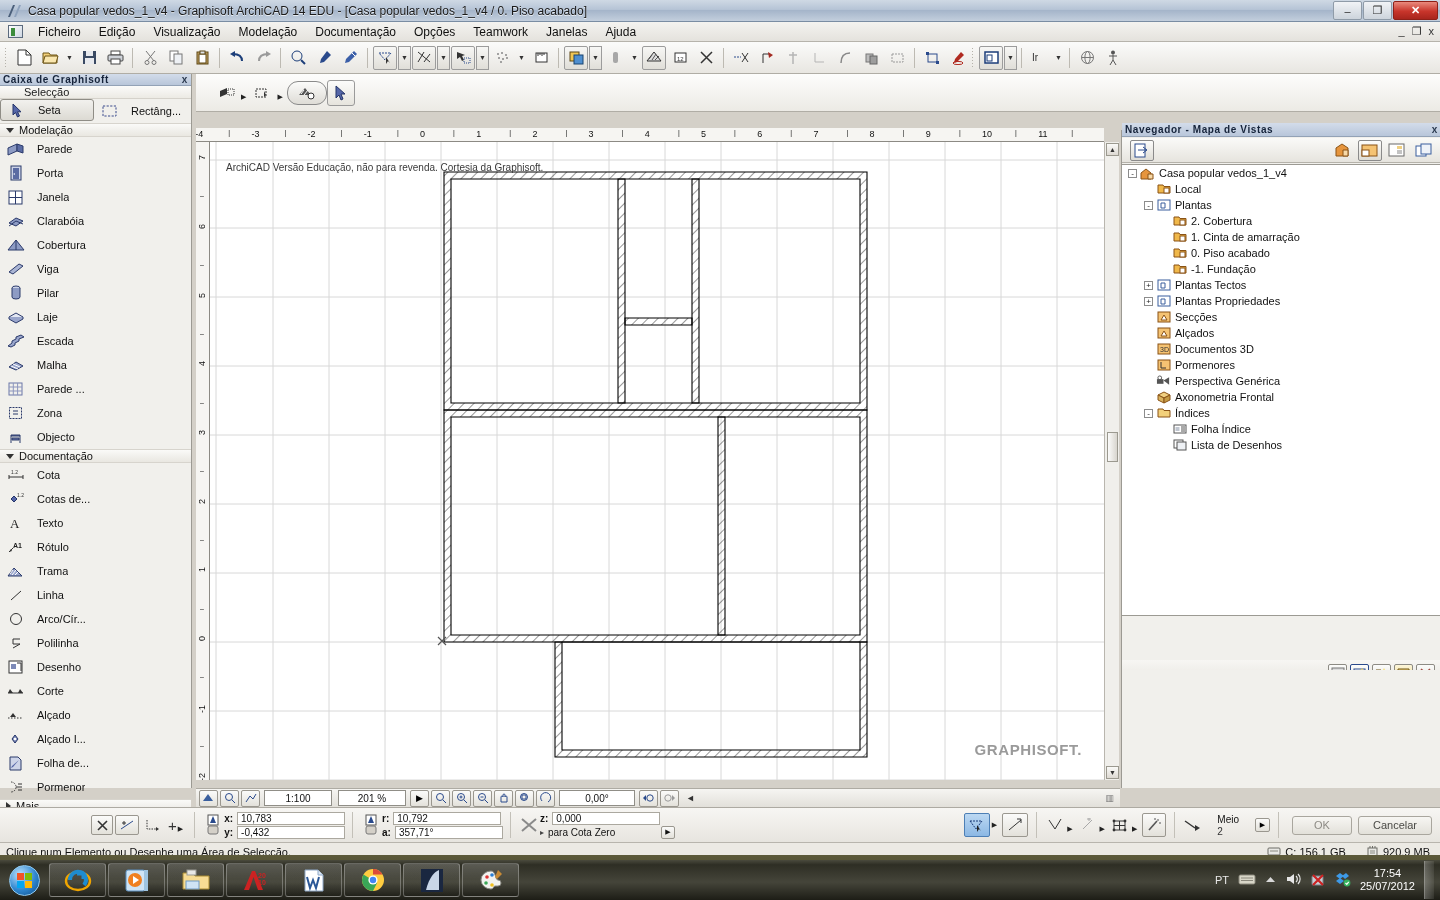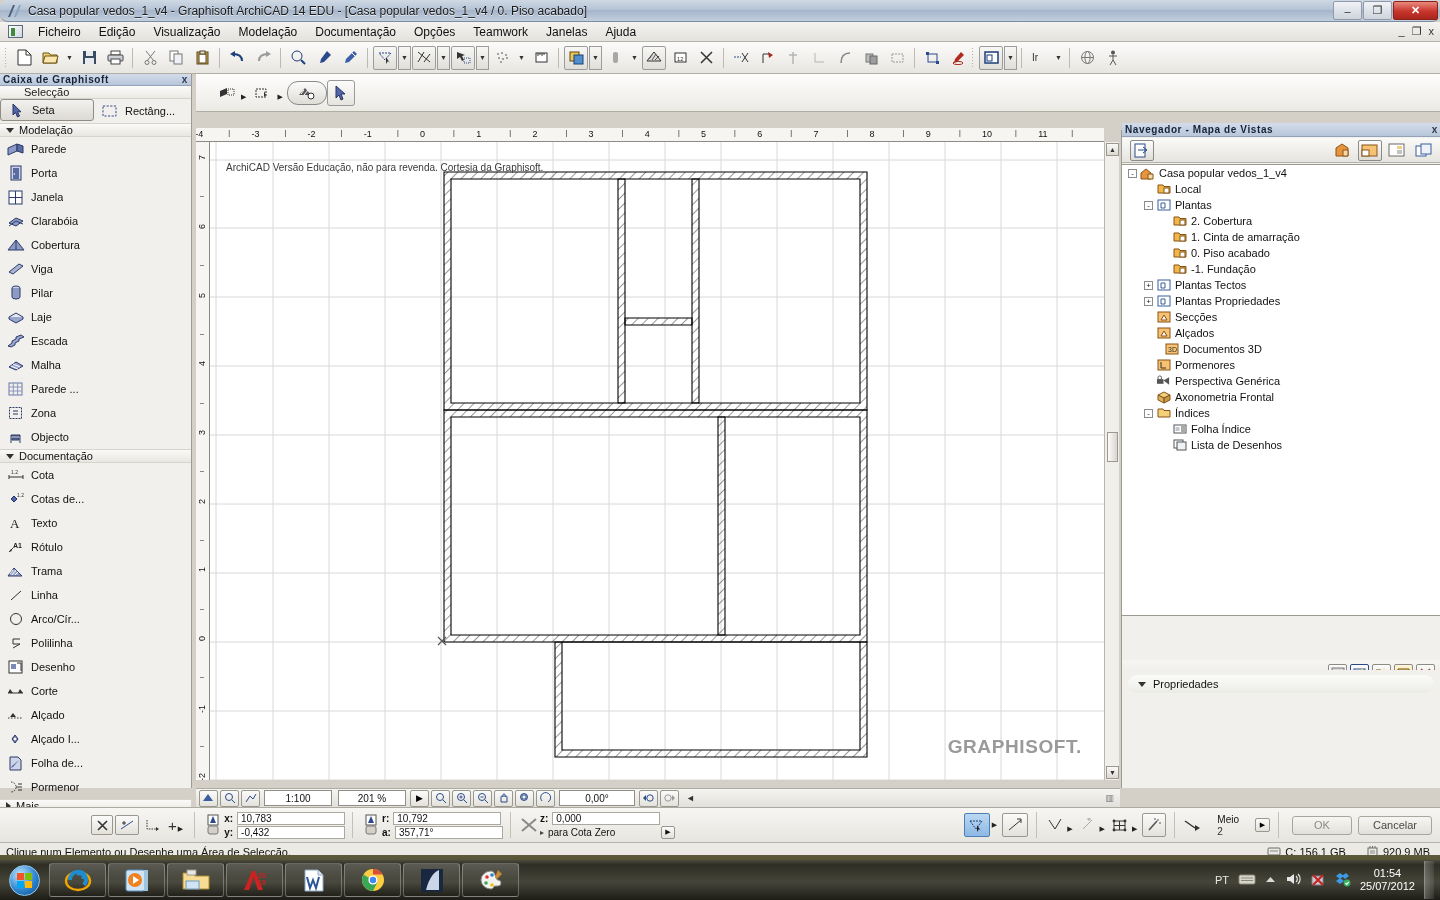--- a/index.html
+++ b/index.html
@@ -10,21 +10,21 @@
     background:#d4d0c8;
     -webkit-font-smoothing:none;
   }
   .app { position:relative; width:1440px; height:900px; }
 
   
   .titlebar {
     position:absolute; left:0; top:0; width:1440px; height:22px;
     background:linear-gradient(to bottom,#cfd9e4 0%,#b6c4d6 45%,#a5b5ca 50%,#c3cfdd 100%);
     border-bottom:1px solid #7a8da3;
-    display:flex; align-items:center;border-radius:8px;
+    display:flex; align-items:center;
   }
   .titlebar .tb-icon {
     width:18px; height:16px; margin-left:5px; margin-right:5px;
     display:flex; align-items:center; justify-content:center;
   }
   .titlebar .tb-text {
     font-size:12px; color:#1a1a1a; white-space:nowrap;
     text-shadow:0 1px 0 rgba(255,255,255,.7);
   }
   .wincontrols { position:absolute; right:2px; top:1px; display:flex; }
@@ -107,21 +107,21 @@
   .panel-title .pt-close { margin-left:auto; font-weight:bold; font-size:10px; color:#2b3a50; }
   .tb-sectionlabel {
     height:15px; display:flex; align-items:center; padding-left:24px;
     font-size:11px; color:#1a1a1a;
     background:linear-gradient(to bottom,#fbfbfa,#eceae4);
     border-bottom:1px solid #d5d2cb;
   }
   .tool-grid { display:flex; flex-wrap:wrap; }
   .tool {
     width:96px; height:24px; display:flex; align-items:center;
-    padding-left:6px; font-size:11px; color:#111; gap:6px;
+    padding-left:6px; font-size:11px; color:#111; gap:12px;
   }
   .tool.selected {
     background:linear-gradient(to bottom,#f2f1ee,#dcdad3);
     border:1px solid #8f8d86; border-radius:3px; width:94px; height:22px;
   }
   .tool .ico { width:19px;height:19px;display:flex;align-items:center;justify-content:center;flex:0 0 19px; }
   .tool .lbl { overflow:hidden; white-space:nowrap; }
   .group-head {
     height:17px; display:flex; align-items:center; gap:5px; padding-left:6px;
     font-size:11px; color:#111;
@@ -140,21 +140,21 @@
     position:absolute; left:196px; top:142px; width:14px; height:638px;
     background:#f6f5f2; border-right:1px solid #8c8a84; overflow:hidden;
   }
   .rtick { position:absolute; font-size:9px; color:#111; }
   .canvas {
     position:absolute; left:210px; top:142px; width:894px; height:638px;
     background:#fff; overflow:hidden;
   }
   .watermark { position:absolute; left:16px; top:20px; font-size:10px; color:#3a3a3a; white-space:nowrap; }
   .gslogo {
-    position:absolute; right:22px; bottom:22px; font-size:19px; letter-spacing:.6px;
+    position:absolute; right:22px; bottom:22px; font-size:15px; letter-spacing:.6px;
     color:#9a9a9a; font-weight:bold;
   }
   .scroll-v {
     position:absolute; right:0; top:142px; width:15px; height:638px;
     background:#f0efeb; border-left:1px solid #b9b6ae;
   }
   .sv-thumb { position:absolute; left:2px; top:290px; width:11px; height:30px;
     background:linear-gradient(to right,#fbfbfa,#d8d5ce); border:1px solid #9b998f; }
   .sv-arrow { position:absolute; left:1px; width:13px; height:13px;
     background:linear-gradient(to bottom,#fafaf8,#ddd9d2); border:1px solid #9b998f;
@@ -1203,21 +1203,21 @@
         <div class="tnode" style="padding-left: 22px;">
           <span class="spacer"></span>
           <span class="tico">
             <svg width="14" height="12" viewBox="0 0 14 12">
               <rect x="1" y="1" width="12" height="10" fill="#f5c373" stroke="#8a5316"></rect>
               <path d="M4 9 L7 4 L10 9 Z" fill="#fff" stroke="#8a5316"></path>
             </svg>
           </span>
           <span>Alçados</span>
         </div>
-        <div class="tnode" style="padding-left: 30px; text-align: right;">
+        <div class="tnode" style="padding-left: 22px; text-align: right;">
           <span class="spacer"></span>
           <span class="tico">
             <svg width="14" height="12" viewBox="0 0 14 12">
               <rect x="1" y="1" width="12" height="10" fill="#f5c373" stroke="#8a5316"></rect>
               <text x="3" y="9" font-size="7" fill="#333">3D</text>
             </svg>
           </span>
           <span>Documentos 3D</span>
         </div>
         <div class="tnode" style="padding-left: 22px;">
@@ -1311,24 +1311,20 @@
       </div>
       <div class="nb-btn">
         <svg width="13" height="12" viewBox="0 0 13 12">
             <path d="M2 2 L11 10 M11 2 L2 10" stroke="#a34a42" stroke-width="1.6"></path>
           </svg>
       </div>
     </div>
   </div>
 
   <div class="props">
-    <div class="props-head">
-      <span class="tri"></span>
-      <span>Propriedades</span>
-    </div>
   </div>
 
   <div class="coordbar">
     <div style="width:90px;"></div>
     <div class="cb-group">
       <div class="vb-btn" style="width:22px;height:20px;">
         <svg width="11" height="11" viewBox="0 0 11 11">
             <path d="M1 1 L10 10 M10 1 L1 10" stroke="#333" stroke-width="1.6"></path>
           </svg>
       </div>
@@ -1601,20 +1597,20 @@
       <span>
         <svg width="16" height="15" viewBox="0 0 16 15">
             <path d="M5 1 L1 4 L5 7 L9 4 Z" fill="#3d9ae8"></path>
             <path d="M9 4 L13 1 L16 4 L12 7 Z" fill="#3d9ae8" transform="translate(-2,0)"></path>
             <path d="M1 9 L5 6 L9 9 L5 12 Z" fill="#3d9ae8"></path>
             <circle cx="12" cy="11" r="3.4" fill="#35b35f"></circle>
             <path d="M10.5 11 L11.8 12.3 L13.7 9.8" stroke="#fff" stroke-width="1.2" fill="none"></path>
           </svg>
       </span>
       <div class="clock">
-        <span>01:54</span>
+        <span>17:54</span>
         <span>25/07/2012</span>
       </div>
       <div class="showdesk"></div>
     </div>
   </div>
 
 </div>
 
 </body></html>

